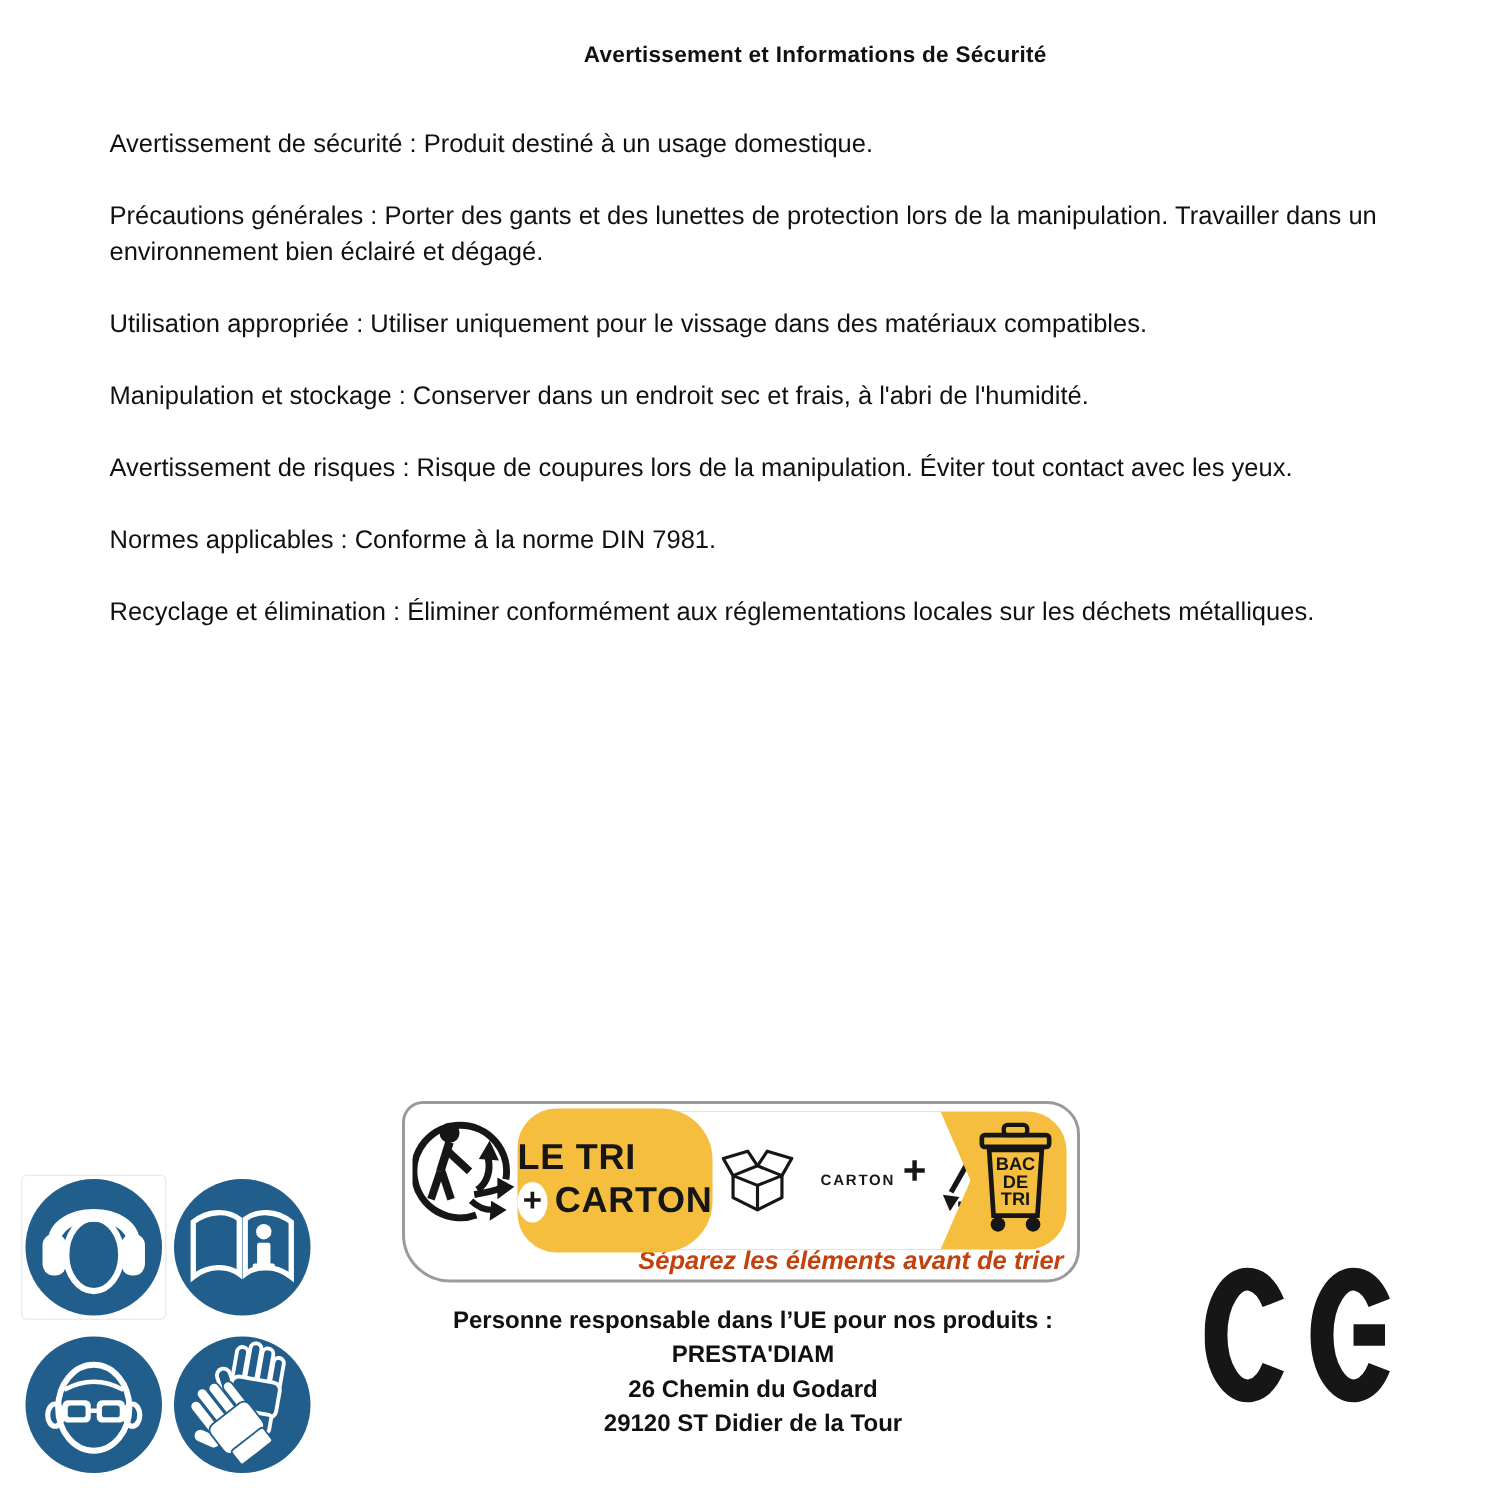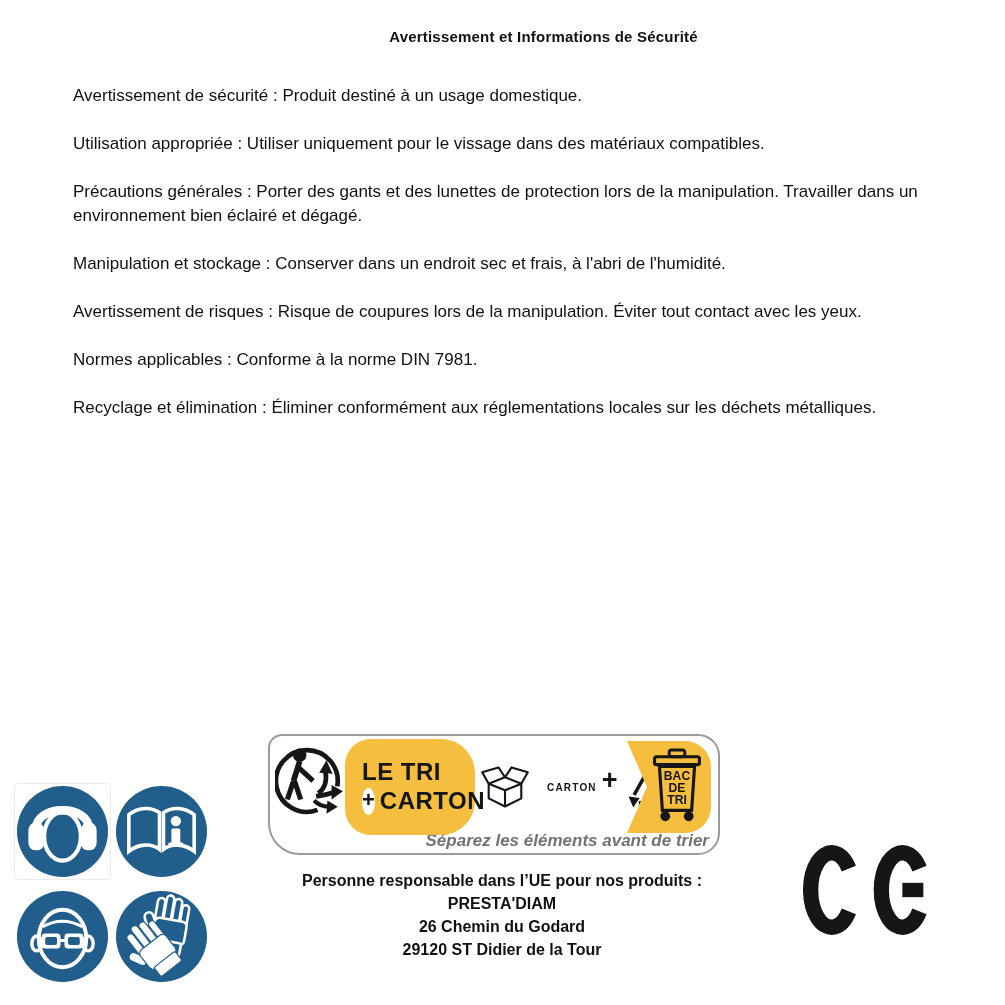--- a/index.html
+++ b/index.html
@@ -56,55 +56,55 @@
     padding:0 26px 0 26px;gap:3px;
   }
   .material{display:flex;align-items:center;gap:14px;flex:0 0 auto;}
   .material svg{display:block;}
   .mat-label{font-size:10px;font-weight:800;letter-spacing:1.2px;color:#161616;}
   .mat-plus{font-size:27px;font-weight:800;color:#161616;margin:0 2px 14px 2px;line-height:1;}
   .tab{
     position:absolute;left:-2px;top:-2px;bottom:-2px;width:130px;
     background:var(--yellow);border-radius:26px 34px 34px 26px;
     display:flex;flex-direction:column;justify-content:center;
-    padding-left:17px;box-sizing:border-box;z-index:2;
+    box-sizing:border-box;z-index:2;
   }
   .tab-top{font-size:24px;font-weight:800;letter-spacing:.5px;color:#161616;line-height:1.05;}
   .tab-bottom{display:flex;align-items:center;gap:5px;margin-top:3px;}
   .plus-circle{
     width:27px;height:27px;border-radius:50%;background:#fff;color:#161616;
     font-size:22px;font-weight:800;display:flex;align-items:center;justify-content:center;
     line-height:1;padding-bottom:2px;box-sizing:border-box;
   }
   .tab-facile{font-size:24px;font-weight:800;letter-spacing:.5px;color:#161616;line-height:1;}
   .bin{position:absolute;right:7px;top:7px;width:54px;height:78px;}
   .bin text{font-family:"Liberation Sans", sans-serif;font-size:12.5px;font-weight:800;fill:#161616;}
   .tagline{
-    position:absolute;right:9px;bottom:2px;font-size:17px;font-style:italic;font-weight:600;color:#737373;
+    position:absolute;right:9px;bottom:2px;font-size:17px;font-style:italic;font-weight:600;color:#c2410c;
   }
   
   .address{
     position:absolute;left:252px;top:869px;width:500px;text-align:center;
     font-size:16px;font-weight:700;line-height:23px;
   }
   .address div{white-space:nowrap;}
   
   .ce{position:absolute;left:803px;top:842px;width:128px;height:96px;}
 </style>
 <title>Avertissement et Informations de Sécurité</title></head>
 <body>
 
 <div class="page">
 
   <div class="doc-title">Avertissement et Informations de Sécurité</div>
 
   <div class="body-text">
     <p>Avertissement de sécurité : Produit destiné à un usage domestique.</p>
+    <p>Précautions générales : Porter des gants et des lunettes de protection lors de la manipulation. Travailler dans un environnement bien éclairé et dégagé.</p>
     <p>Utilisation appropriée : Utiliser uniquement pour le vissage dans des matériaux compatibles.</p>
-    <p>Précautions générales : Porter des gants et des lunettes de protection lors de la manipulation. Travailler dans un environnement bien éclairé et dégagé.</p>
     <p>Manipulation et stockage : Conserver dans un endroit sec et frais, à l'abri de l'humidité.</p>
     <p>Avertissement de risques : Risque de coupures lors de la manipulation. Éviter tout contact avec les yeux.</p>
     <p>Normes applicables : Conforme à la norme DIN 7981.</p>
     <p>Recyclage et élimination : Éliminer conformément aux réglementations locales sur les déchets métalliques.</p>
   </div>
 
   <div class="icon-grid">
     <div class="icon-tile tile-framed">
       <svg viewBox="0 0 96 96">
         <circle class="ic-bg" cx="48" cy="48" r="46"></circle>

